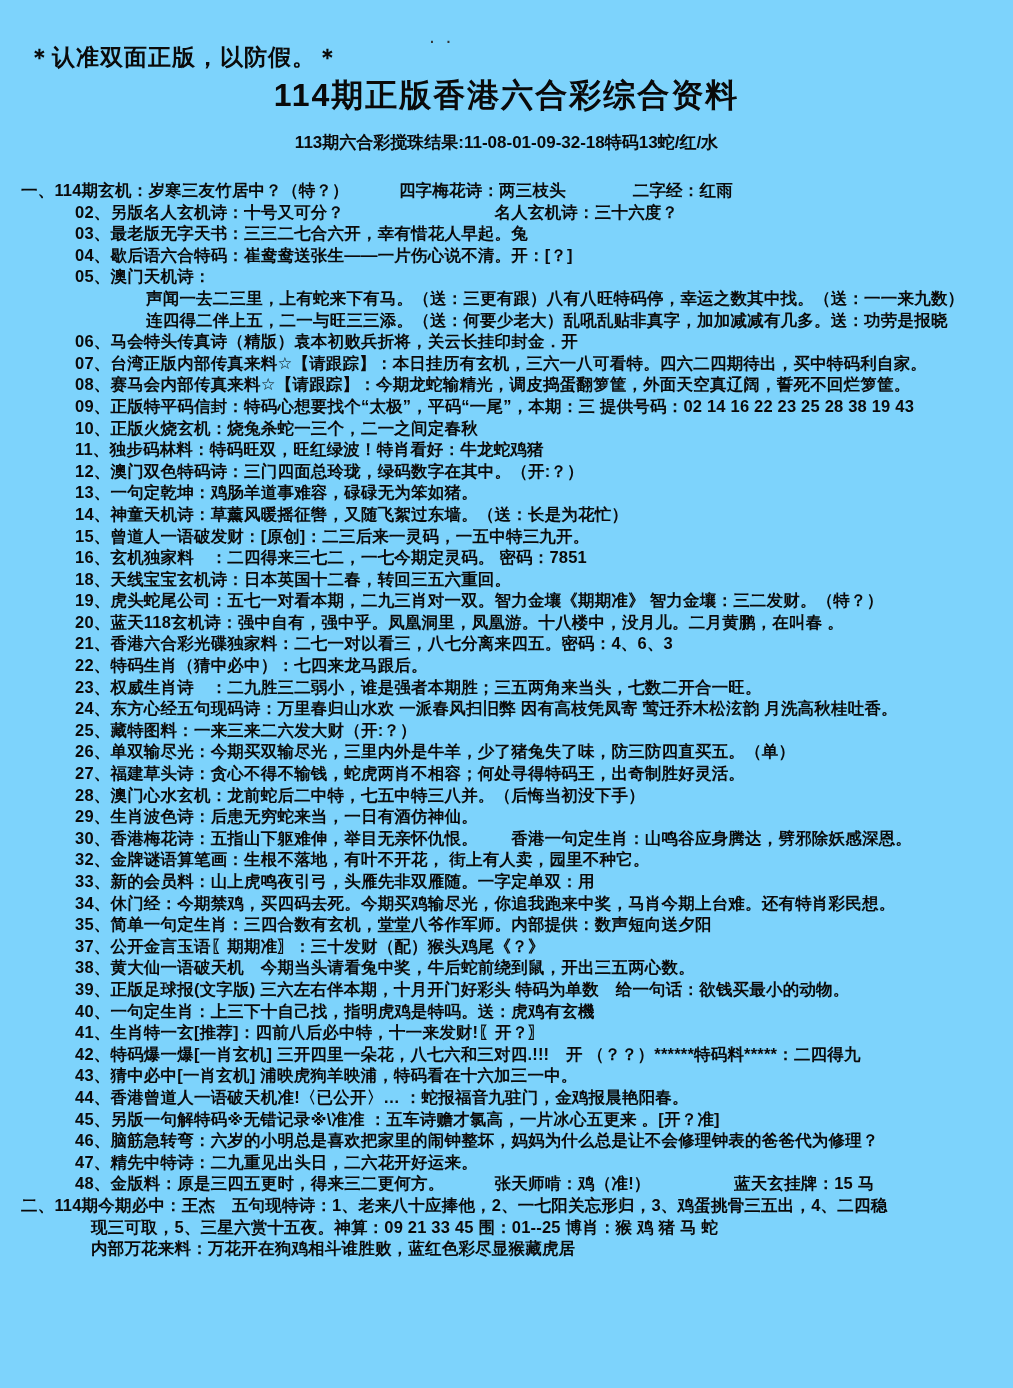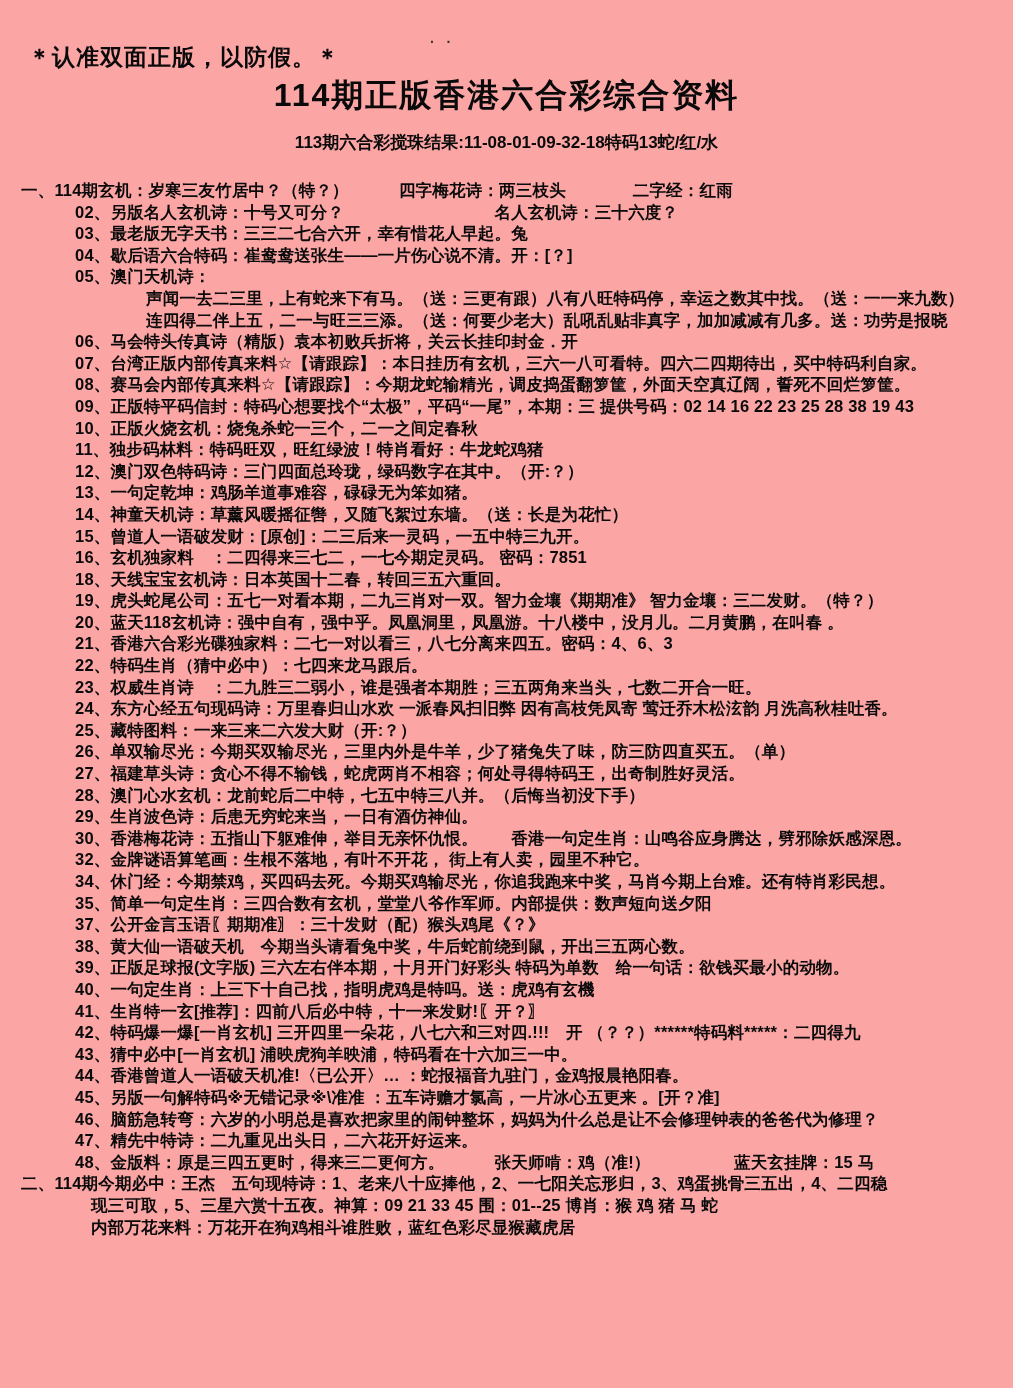--- a/index.html
+++ b/index.html
@@ -14,21 +14,21 @@
     overflow: hidden;
     font-family: "Liberation Sans", "DejaVu Sans", sans-serif;
     color: #0a0a0a;
     -webkit-font-smoothing: antialiased;
   }
   .page {
     position: absolute;
     top: 0; left: 0;
     width: 1013px;
     height: 1388px;
-    background: #fca5a5;
+    background: #7dd3fc;
   }
   .notice {
     position: absolute;
     top: 42px;
     left: 28px;
     font-size: 23px;
     font-weight: bold;
     letter-spacing: 1px;
     white-space: nowrap;
   }
@@ -119,20 +119,21 @@
       <div class="line ind1">22、特码生肖（猜中必中）：七四来龙马跟后。</div>
       <div class="line ind1">23、权威生肖诗　：二九胜三二弱小，谁是强者本期胜；三五两角来当头，七数二开合一旺。</div>
       <div class="line ind1">24、东方心经五句现码诗：万里春归山水欢 一派春风扫旧弊 因有高枝凭凤寄 莺迁乔木松泫韵 月洗高秋桂吐香。</div>
       <div class="line ind1">25、藏特图料：一来三来二六发大财（开:？）</div>
       <div class="line ind1">26、单双输尽光：今期买双输尽光，三里内外是牛羊，少了猪兔失了味，防三防四直买五。（单）</div>
       <div class="line ind1">27、福建草头诗：贪心不得不输钱，蛇虎两肖不相容；何处寻得特码王，出奇制胜好灵活。</div>
       <div class="line ind1">28、澳门心水玄机：龙前蛇后二中特，七五中特三八并。（后悔当初没下手）</div>
       <div class="line ind1">29、生肖波色诗：后患无穷蛇来当，一日有酒仿神仙。</div>
       <div class="line ind1">30、香港梅花诗：五指山下躯难伸，举目无亲怀仇恨。　　香港一句定生肖：山鸣谷应身腾达，劈邪除妖感深恩。</div>
       <div class="line ind1">32、金牌谜语算笔画：生根不落地，有叶不开花， 街上有人卖，园里不种它。</div>
+      <div class="line ind1">33、新的会员料：山上虎鸣夜引弓，头雁先非双雁随。一字定单双：用</div>
       <div class="line ind1">34、休门经：今期禁鸡，买四码去死。今期买鸡输尽光，你追我跑来中奖，马肖今期上台难。还有特肖彩民想。</div>
       <div class="line ind1">35、简单一句定生肖：三四合数有玄机，堂堂八爷作军师。内部提供：数声短向送夕阳</div>
       <div class="line ind1">37、公开金言玉语〖期期准〗：三十发财（配）猴头鸡尾《？》</div>
       <div class="line ind1">38、黄大仙一语破天机　今期当头请看兔中奖，牛后蛇前绕到鼠，开出三五两心数。</div>
       <div class="line ind1">39、正版足球报(文字版) 三六左右伴本期，十月开门好彩头 特码为单数　给一句话：欲钱买最小的动物。</div>
       <div class="line ind1">40、一句定生肖：上三下十自己找，指明虎鸡是特吗。送：虎鸡有玄機</div>
       <div class="line ind1">41、生肖特一玄[推荐]：四前八后必中特，十一来发财!〖开？〗</div>
       <div class="line ind1">42、特码爆一爆[一肖玄机] 三开四里一朵花，八七六和三对四.!!!　开 （？？）******特码料*****：二四得九</div>
       <div class="line ind1">43、猜中必中[一肖玄机] 浦映虎狗羊映浦，特码看在十六加三一中。</div>
       <div class="line ind1">44、香港曾道人一语破天机准!〈已公开〉… ：蛇报福音九驻门，金鸡报晨艳阳春。</div>

